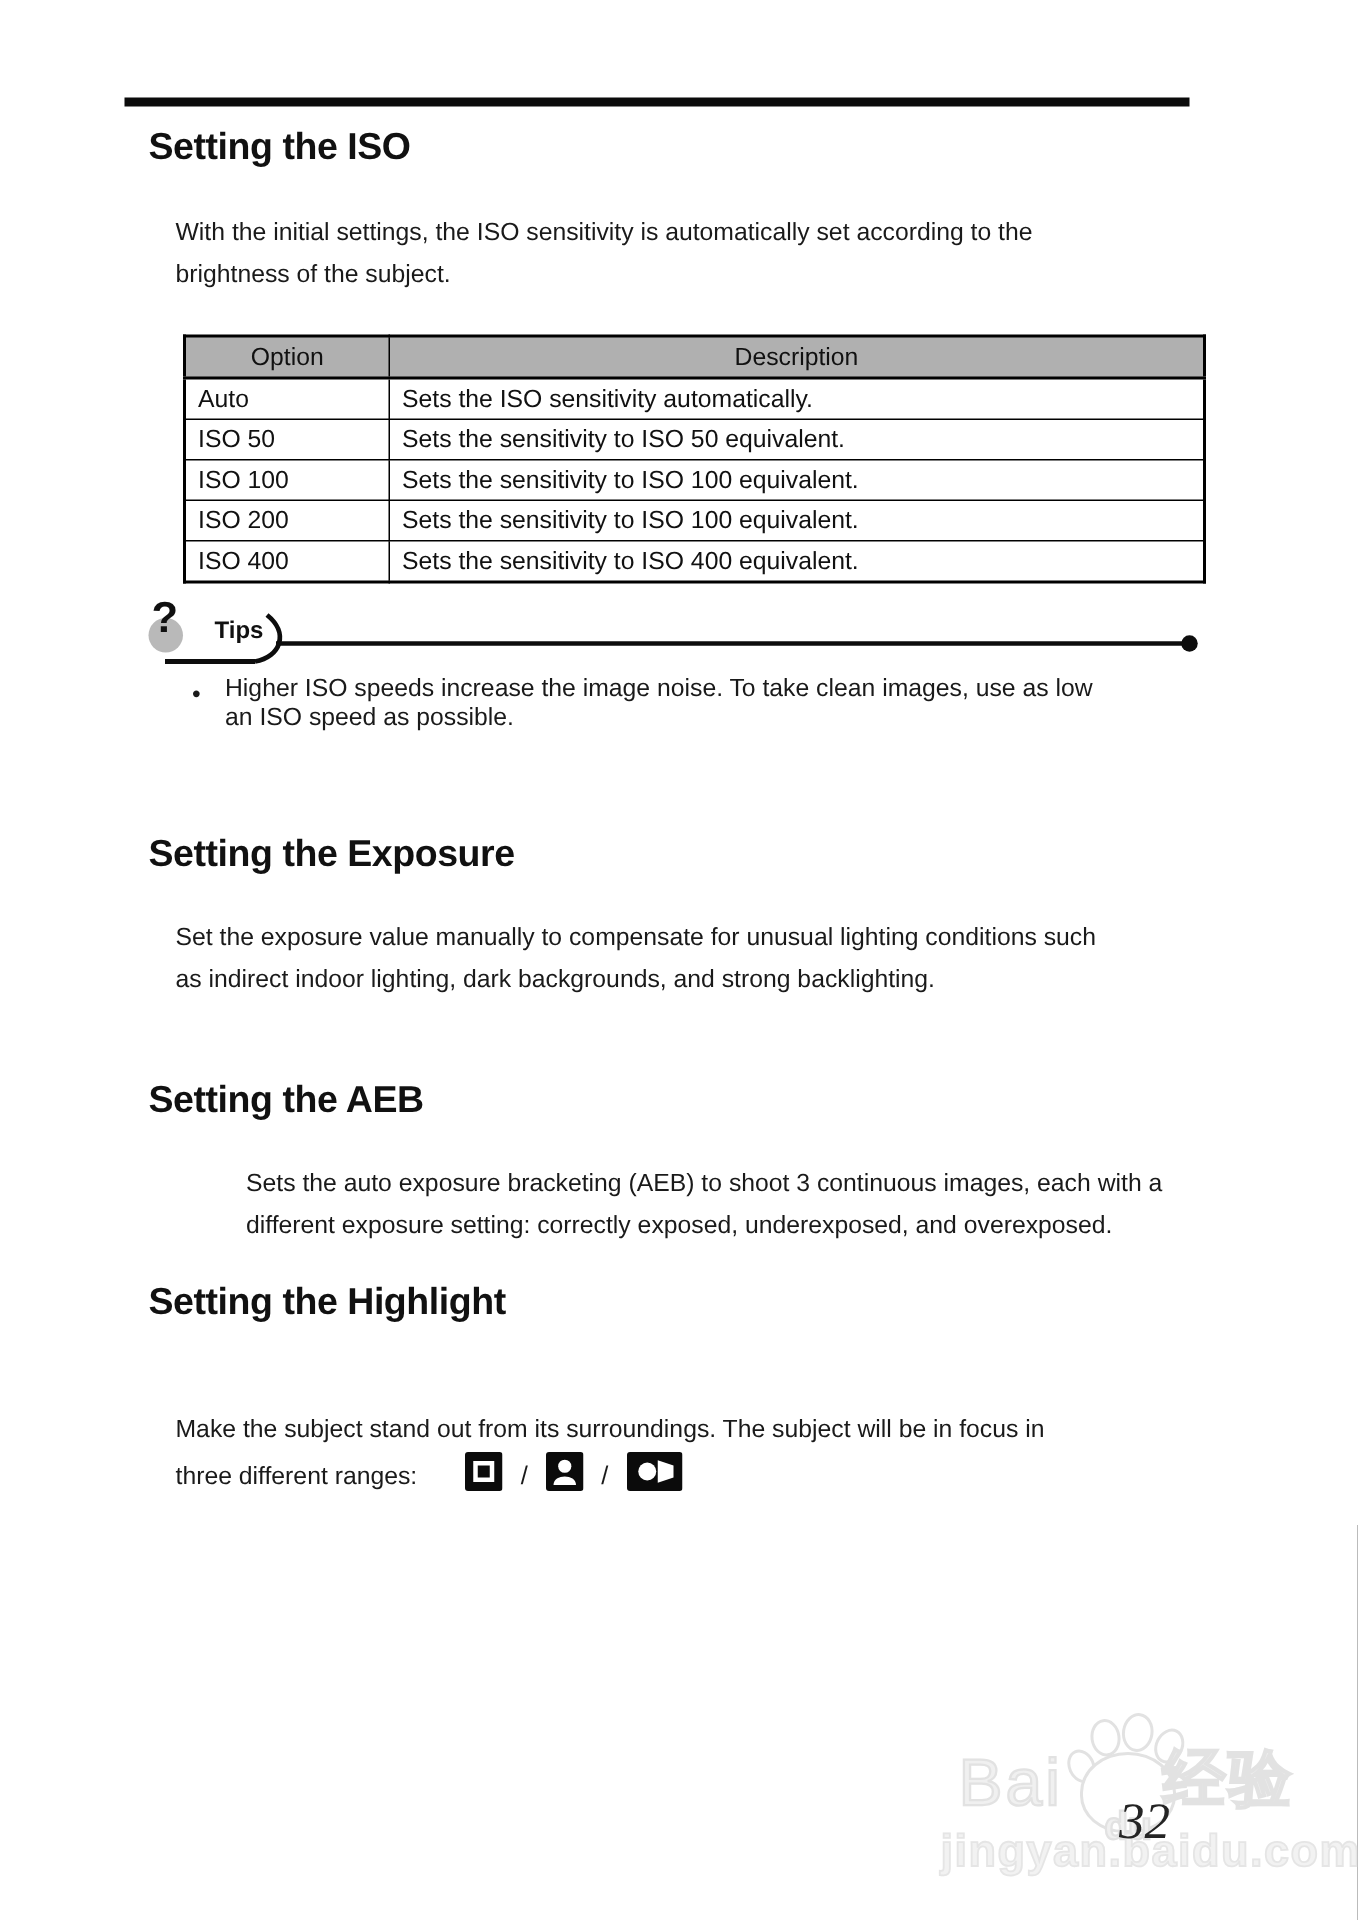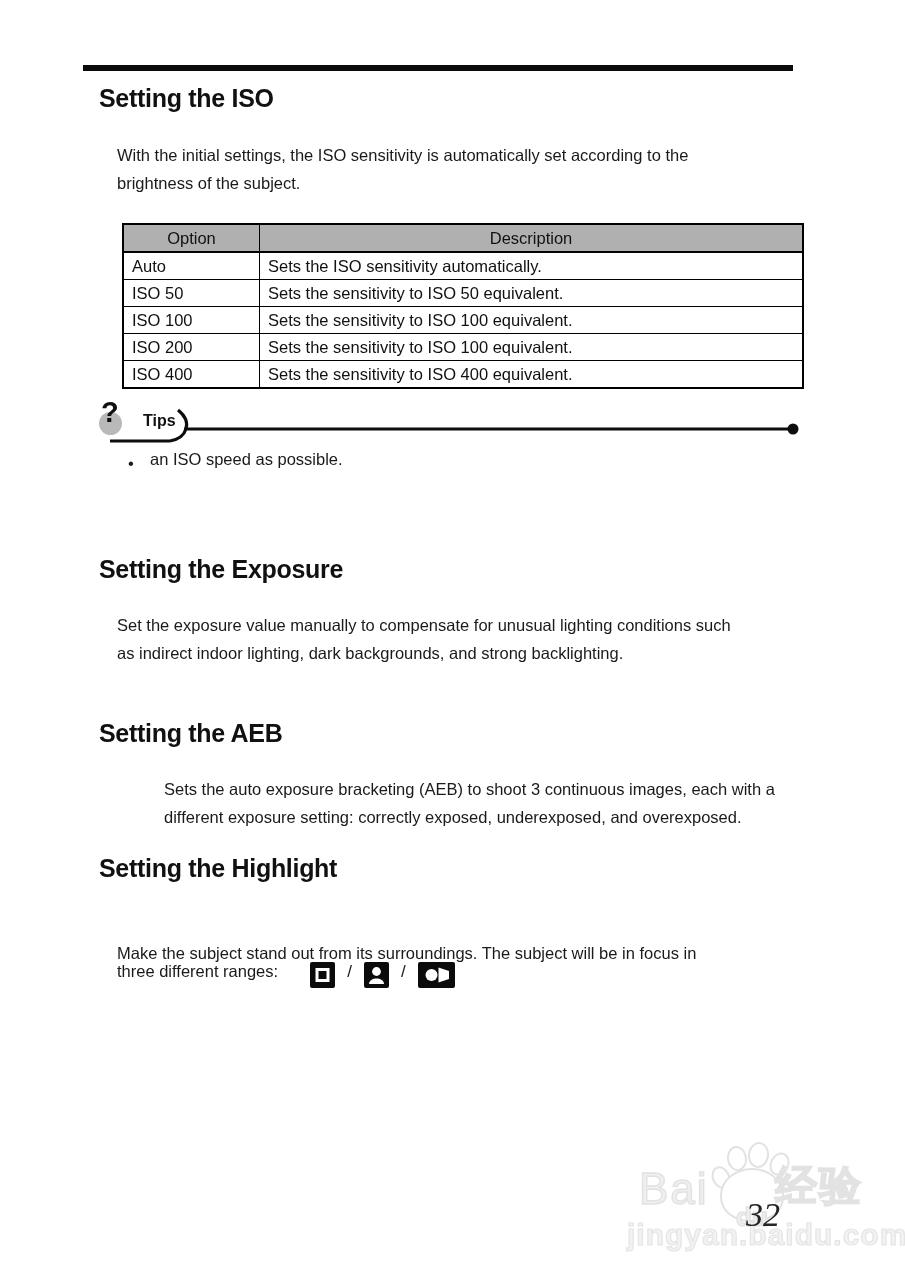--- a/index.html
+++ b/index.html
@@ -20,21 +20,21 @@
   table.iso td.opt{width:119px;text-align:left;}
   table.iso td.desc{text-align:left;}
   
   .tips-qmark{position:absolute;left:101px;top:396px;font-size:29px;font-weight:700;color:#101010;z-index:2;}
   .tips-circle{position:absolute;left:99px;top:412px;width:23px;height:23px;border-radius:50%;background:#b9b9b9;z-index:1;}
   .tips-label{position:absolute;left:143px;top:412px;font-size:16px;font-weight:700;color:#111;z-index:2;}
   .tips-svg{position:absolute;left:95px;top:398px;z-index:0;}
   .bullet-row{position:absolute;left:128px;top:450px;display:flex;font-size:16.5px;color:#1a1a1a;}
   .bullet-marker{width:22px;line-height:27.5px;}
   
-  .ranges-row{position:absolute;left:117px;top:962px;height:32px;display:flex;align-items:flex-start;font-size:16.5px;color:#1a1a1a;}
+  .ranges-row{position:absolute;left:117px;top:962px;height:32px;display:flex;align-items:flex-end;font-size:16.5px;color:#1a1a1a;}
   .ranges-row .sep{margin:0 12px;font-size:17px;}
   .ri{display:block;}
   .ri.first{margin-left:32px;}
   
   .wm{position:absolute;left:625px;top:1138px;width:280px;height:132px;}
   .wm *{position:absolute;}
   .wm-latin{left:14px;top:26px;font-size:44px;font-weight:400;color:#f0f0f0;-webkit-text-stroke:1.5px #e2e2e2;letter-spacing:2px;}
   .wm-cn{left:150px;top:20px;font-size:42px;font-weight:700;color:#f0f0f0;-webkit-text-stroke:1.5px #e2e2e2;letter-spacing:2px;font-family:"DejaVu Sans",sans-serif;}
   .wm-url{left:2px;top:80px;font-size:30px;font-weight:700;color:#f2f2f2;-webkit-text-stroke:1.2px #e5e5e5;letter-spacing:1px;}
   .paw{left:86px;top:4px;width:92px;height:82px;}
@@ -98,20 +98,21 @@
   <div class="tips-label">Tips</div>
   <svg class="tips-svg" width="710" height="52" viewBox="0 0 710 52">
     <path d="M15 43 H75" stroke="#0d0d0d" stroke-width="3.2" fill="none"></path>
     <path d="M75 43 C92 40 98 24 83 12" stroke="#0d0d0d" stroke-width="3.2" fill="none"></path>
     <path d="M89 31 H698" stroke="#0d0d0d" stroke-width="3" fill="none"></path>
     <circle cx="698" cy="31" r="5.5" fill="#0d0d0d"></circle>
   </svg>
   <div class="bullet-row">
     <div class="bullet-marker">•</div>
     <div>
+      <div class="line">Higher ISO speeds increase the image noise. To take clean images, use as low</div>
       <div class="line">an ISO speed as possible.</div>
     </div>
   </div>
 
   <h2 class="h" style="top:555px;">Setting the Exposure</h2>
   <div class="para" style="top:612px;">
     <div class="line">Set the exposure value manually to compensate for unusual lighting conditions such</div>
     <div class="line">as indirect indoor lighting, dark backgrounds, and strong backlighting.</div>
   </div>
 

